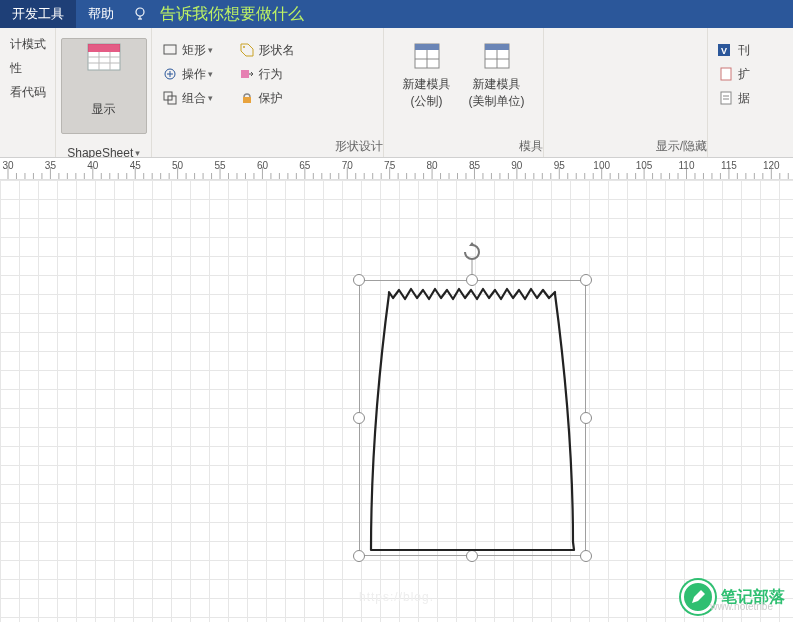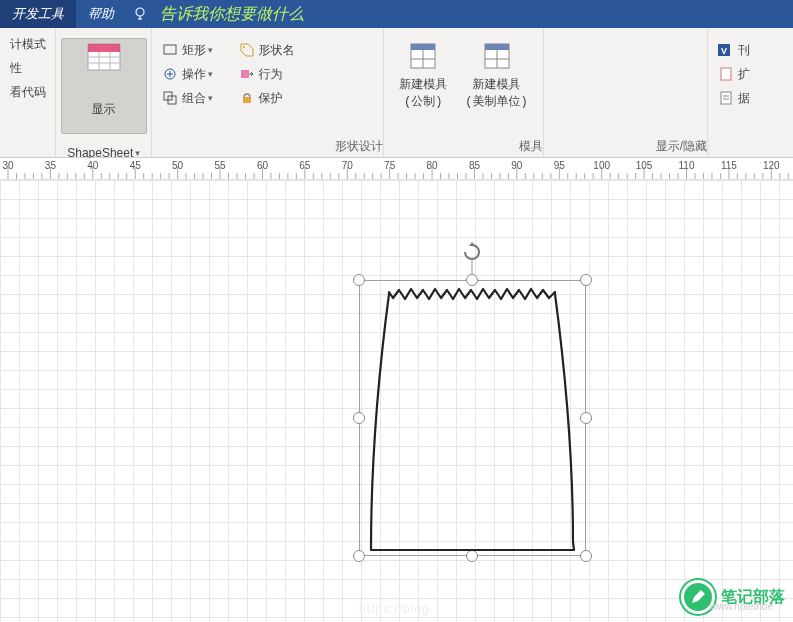--- a/index.html
+++ b/index.html
@@ -1,18 +1,18 @@
 <!DOCTYPE html>
 <html><head>
 <meta charset="utf-8">
 <style>
 * { box-sizing: border-box; margin: 0; padding: 0; }
 body { font-family: "Microsoft YaHei", "Segoe UI", sans-serif; font-size: 12px; background: #fff; width: 793px; height: 622px; overflow: hidden; position: relative; }
 
-.tabbar { height: 28px; background: #2b579a; display: flex; align-items: stretch; color: #fff; font-style: italic; }
+.tabbar { height: 28px; background: #2b579a; display: flex; align-items: stretch; color: #fff; }
 .tabbar .tab { padding: 0 12px; display: flex; align-items: center; font-size: 13px; cursor: pointer; }
 .tabbar .tab.active { background: #1e3f77; }
 .tabbar .lightbulb { display: flex; align-items: center; padding: 0 6px; color: #fff; opacity: 0.95; }
 .tabbar .tell-me { display: flex; align-items: center; padding: 0 6px; color: #bef264; font-size: 16px; }
 
 .ribbon { height: 130px; background: #f3f2f1; border-bottom: 1px solid #d0d0d0; display: flex; }
 .group { border-right: 1px solid #e0ded9; padding: 4px 6px 0 6px; display: flex; flex-direction: column; position: relative; }
 .group-label { position: absolute; bottom: 2px; left: 0; right: 0; text-align: right; color: #666; font-size: 12px; }
 .item { display: flex; align-items: center; height: 24px; padding: 0 4px; color: #444; cursor: pointer; white-space: nowrap; }
 .item .ico { width: 16px; height: 16px; margin-right: 4px; display: inline-flex; align-items: center; justify-content: center; }
@@ -34,21 +34,21 @@
 
 .selection { position: absolute; border: 1px solid #9f9f9f; }
 .handle { position: absolute; width: 12px; height: 12px; border: 1px solid #8a8a8a; background: #fff; border-radius: 50%; }
 .rotate { position: absolute; width: 20px; height: 20px; }
 
 .watermark { position: absolute; right: 8px; bottom: 8px; display: flex; align-items: center; }
 .wm-badge { width: 34px; height: 34px; border-radius: 50%; background: #2fbf71; display: flex; align-items: center; justify-content: center; border: 3px solid #fff; box-shadow: 0 0 0 2px #2fbf71; }
 .wm-text { margin-left: 6px; color: #2fbf71; font-weight: bold; font-size: 16px; text-align: center; }
 .wm-behind { position: absolute; right: 0; bottom: 20px; width: 60px; height: 30px; background: #ff9933; transform: skewY(-15deg); z-index: -1; opacity: 0.7; }
 .wm-sub { position: absolute; right: 12px; bottom: 2px; font-size: 10px; color: #ccc; }
-.blog-wm { position: absolute; bottom: 6px; left: 50%; transform: translateX(-50%); color: #eee; font-size: 12px; letter-spacing: 1px; }
+.blog-wm { position: absolute; bottom: 18px; left: 50%; transform: translateX(-50%); color: #eee; font-size: 12px; letter-spacing: 1px; }
 
 .vicon { width:16px; height:16px; display:inline-block; }
 </style>
 </head>
 <body>
 
 <div class="tabbar">
   <div class="tab active">开发工具</div>
   <div class="tab">帮助</div>
   <div class="lightbulb">
@@ -155,21 +155,21 @@
               </svg>
             </span>
           <span>保护</span>
         </div>
       </div>
     </div>
     <div class="group-label">形状设计</div>
   </div>
 
   <div class="group" style="width:160px;">
-    <div style="display:flex; gap:6px; padding-top:2px; justify-content:center;font-family:Liberation Mono, monospace;">
+    <div style="display:flex; gap:6px; padding-top:2px; justify-content:center;">
       <div class="bigbtn">
         <div class="bigico">
           <svg width="32" height="32" viewBox="0 0 32 32">
               <rect x="4" y="4" width="24" height="24" fill="#fff" stroke="#888"></rect>
               <rect x="4" y="4" width="24" height="6" fill="#6a85b6"></rect>
               <line x1="16" y1="10" x2="16" y2="28" stroke="#888"></line>
               <line x1="4" y1="19" x2="28" y2="19" stroke="#888"></line>
             </svg>
         </div>
         <div>新建模具</div>

